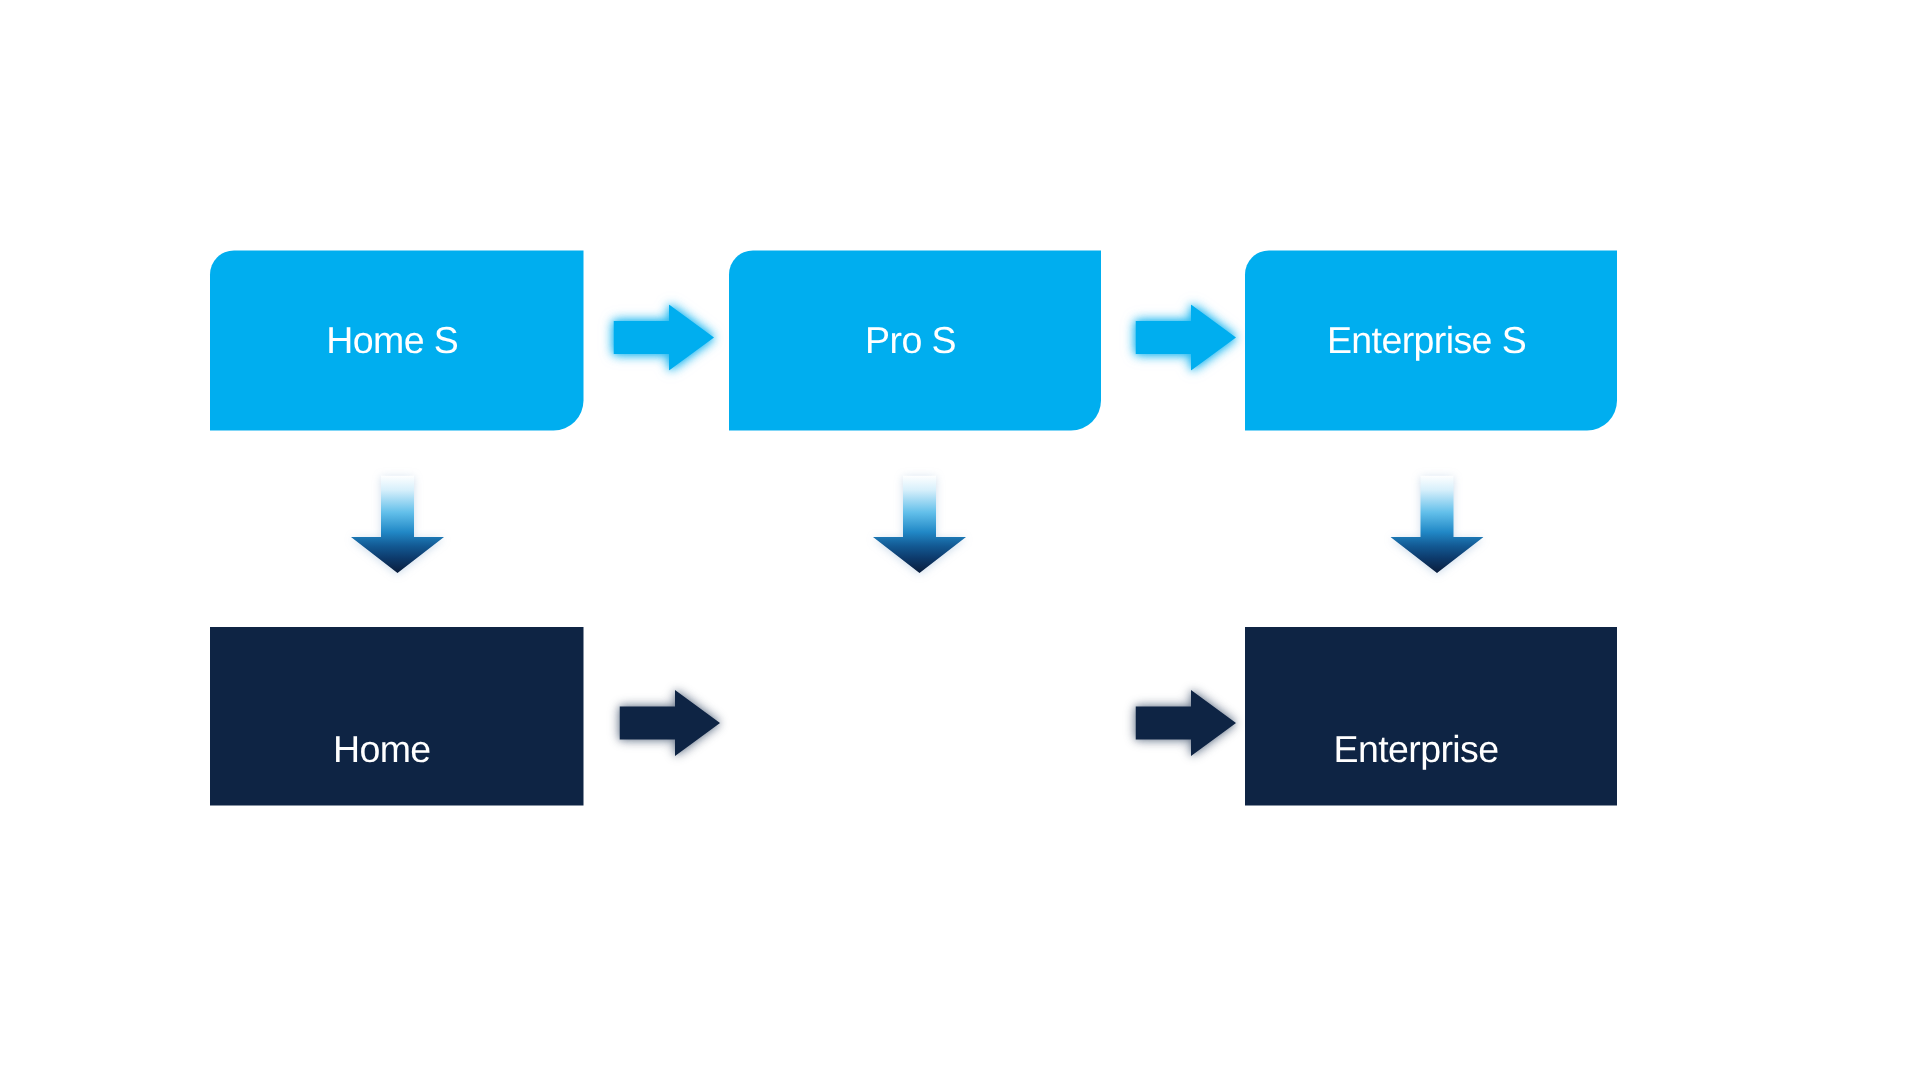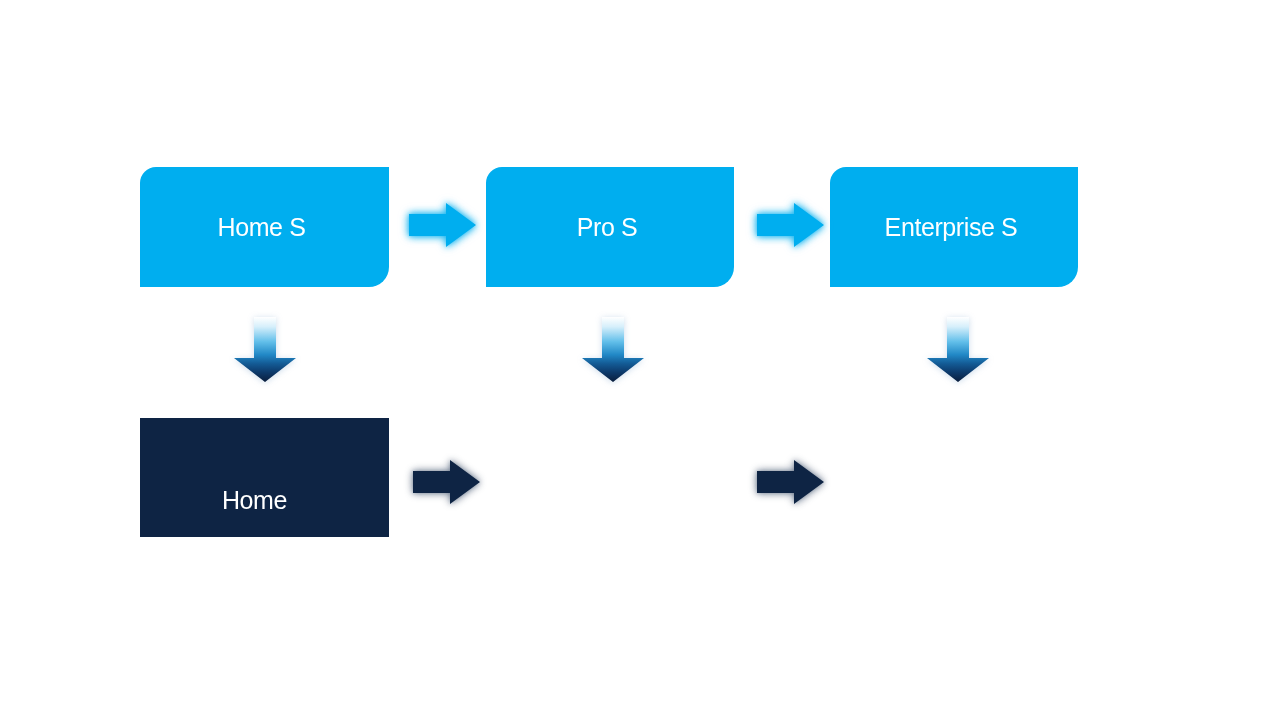--- a/index.html
+++ b/index.html
@@ -124,20 +124,23 @@
         <stop offset="0.85" stop-color="#0d3a6b"></stop>
         <stop offset="1" stop-color="#0a1d3c"></stop>
       </linearGradient>
     </defs>
     <polygon points="20,0 42,0 42,41 62,41 31,65 0,41 20,41" fill="url(#dg2)"></polygon>
   </svg>
 
   <div class="box box-bottom col0">
     <span class="label">Home</span>
   </div>
+  <div class="box box-bottom col2">
+    <span class="label">Enterprise</span>
+  </div>
 
   <svg class="rarrow rarrow-bottom rb0 arrow-dark" viewBox="0 0 67 44">
     <polygon points="0,11 37,11 37,0 67,22 37,44 37,33 0,33" fill="#0e2444"></polygon>
   </svg>
   <svg class="rarrow rarrow-bottom rb1 arrow-dark" viewBox="0 0 67 44">
     <polygon points="0,11 37,11 37,0 67,22 37,44 37,33 0,33" fill="#0e2444"></polygon>
   </svg>
 
 </div>
 

